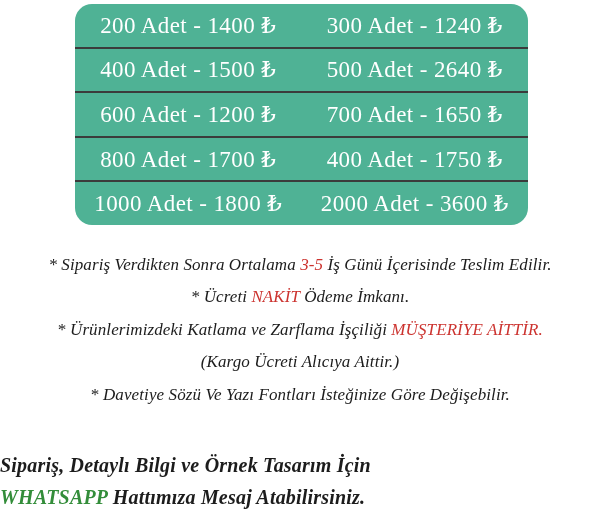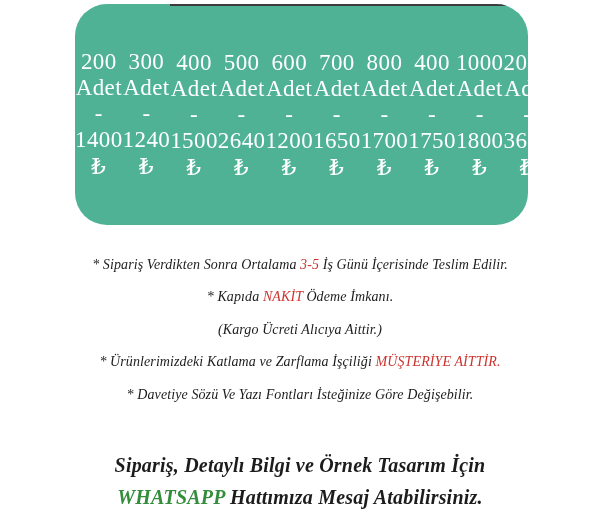--- a/index.html
+++ b/index.html
@@ -21,24 +21,24 @@
   .page {
     position: relative;
     width: 600px; height: 531px;
   }
   
   .price-table {
     position: absolute;
     left: 75px; top: 4px;
     width: 453px; height: 221px;
     background: var(--table-bg);
-    border-radius: 32px;
+    border-radius: 17px;
     overflow: hidden;
     display: flex;
-    flex-direction: row;
+    flex-direction: column;
   }
   .price-row {
     flex: 1;
     display: flex;
     align-items: center;
   }
   .price-row + .price-row {
     border-top: 2px solid var(--divider);
     justify-content: flex-end;
   }
@@ -50,33 +50,32 @@
     letter-spacing: 0.4px;
     font-family: "Liberation Serif", "DejaVu Serif", "DejaVu Sans", serif;
   }
   
   .notes {
     position: absolute;
     left: 0; top: 249px;
     width: 600px;
     text-align: center;
     font-style: italic;
-    font-size: 14px;
+    font-size: 17px;
     line-height: 32.4px;
     color: var(--ink);
     letter-spacing: 0.1px;
   }
   .accent-red { color: var(--accent-red); }
   .accent-green { color: var(--accent-green); }
   
   .footer {
     position: absolute;
     left: 0; top: 449px;
     width: 600px;
-    text-align: center;
     font-style: italic;
     font-weight: bold;
     font-size: 20px;
     line-height: 32px;
     color: var(--ink);
     letter-spacing: 0.2px;
   }
 </style>
 </head>
 <body>
@@ -101,23 +100,23 @@
       <div class="price-cell">400 Adet - 1750 ₺</div>
     </div>
     <div class="price-row">
       <div class="price-cell">1000 Adet - 1800 ₺</div>
       <div class="price-cell">2000 Adet - 3600 ₺</div>
     </div>
   </div>
 
   <div class="notes">
     <div><span>* Sipariş Verdikten Sonra Ortalama </span><span class="accent-red">3-5</span><span> İş Günü İçerisinde Teslim Edilir.</span></div>
-    <div><span>* Kapıda </span><span class="accent-red">NAKİT</span><span> Ödeme İmkanı.</span></div>
+    <div><span>* Ücreti </span><span class="accent-red">NAKİT</span><span> Ödeme İmkanı.</span></div>
+    <div><span>* Ürünlerimizdeki Katlama ve Zarflama İşçiliği </span><span class="accent-red">MÜŞTERİYE AİTTİR.</span></div>
     <div><span>(Kargo Ücreti Alıcıya Aittir.)</span></div>
-    <div><span>* Ürünlerimizdeki Katlama ve Zarflama İşçiliği </span><span class="accent-red">MÜŞTERİYE AİTTİR.</span></div>
     <div><span>* Davetiye Sözü Ve Yazı Fontları İsteğinize Göre Değişebilir.</span></div>
   </div>
 
   <div class="footer">
     <div><span>Sipariş, Detaylı Bilgi ve Örnek Tasarım İçin</span></div>
     <div><span class="accent-green">WHATSAPP</span><span> Hattımıza Mesaj Atabilirsiniz.</span></div>
   </div>
 
 </div>
 

